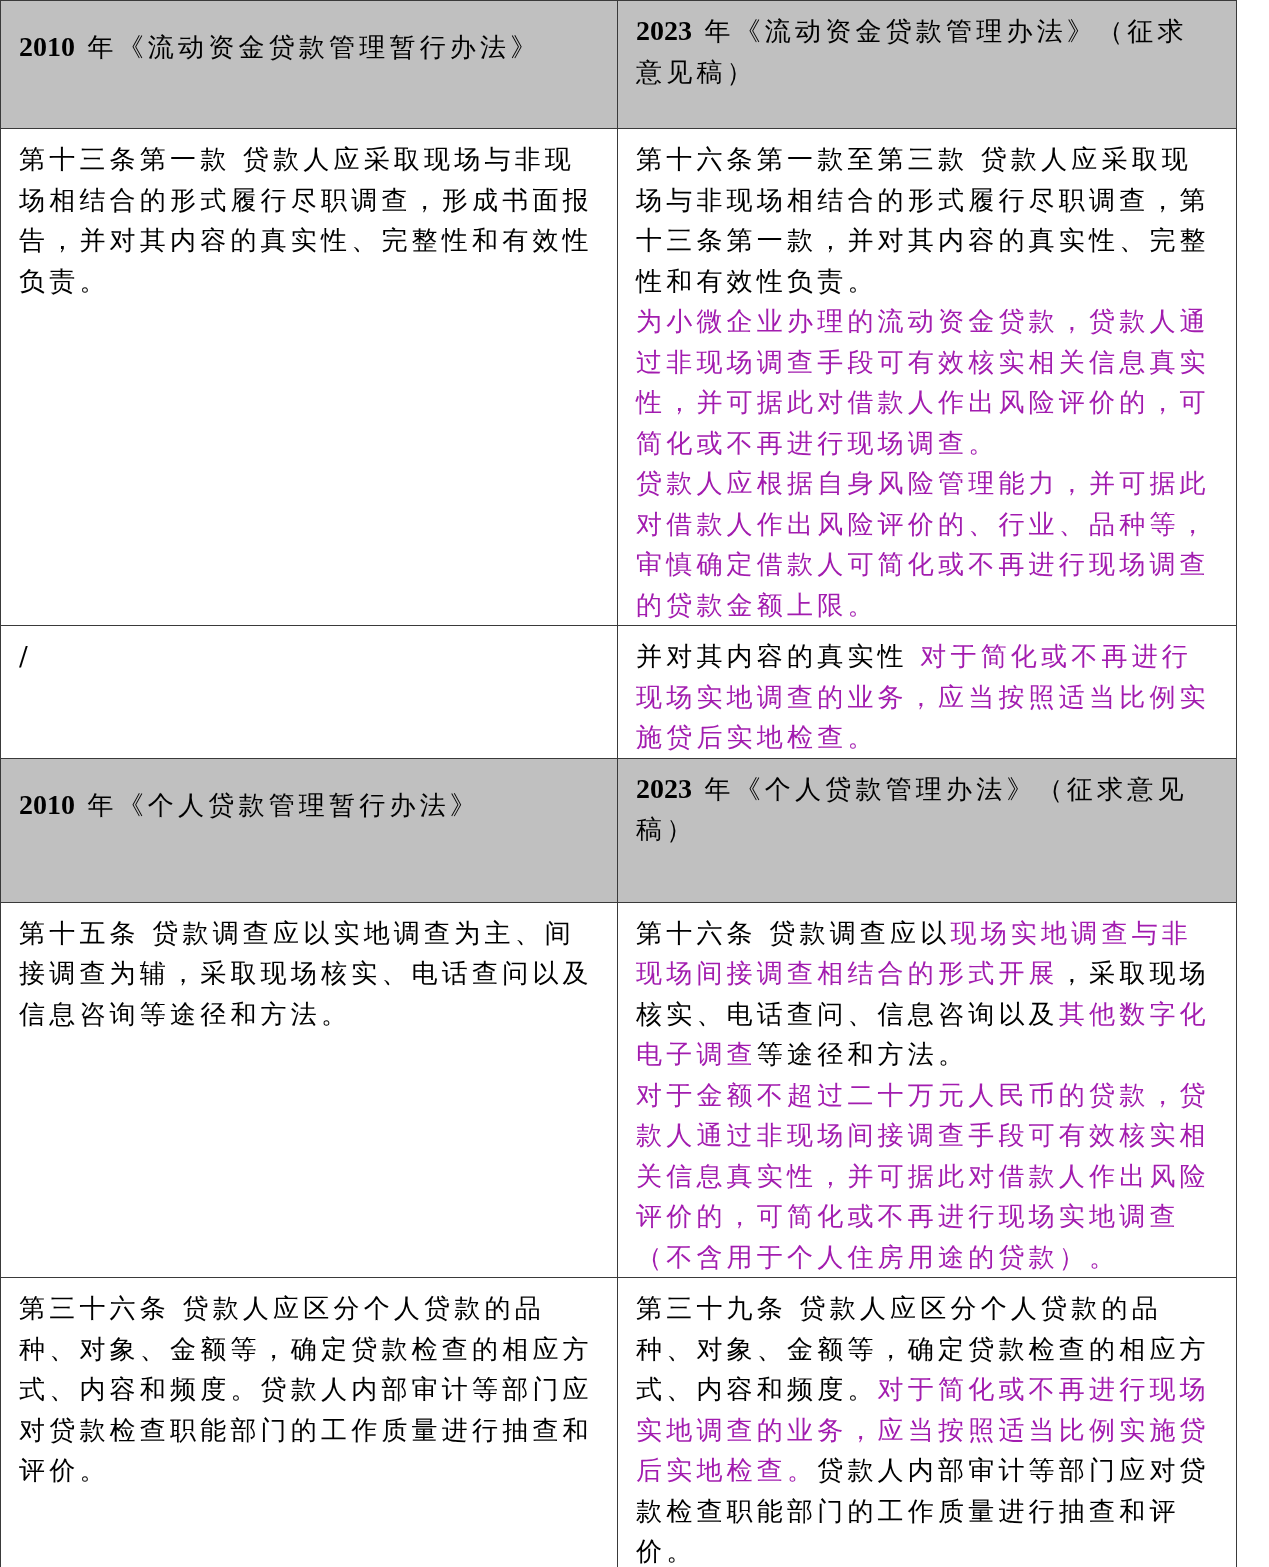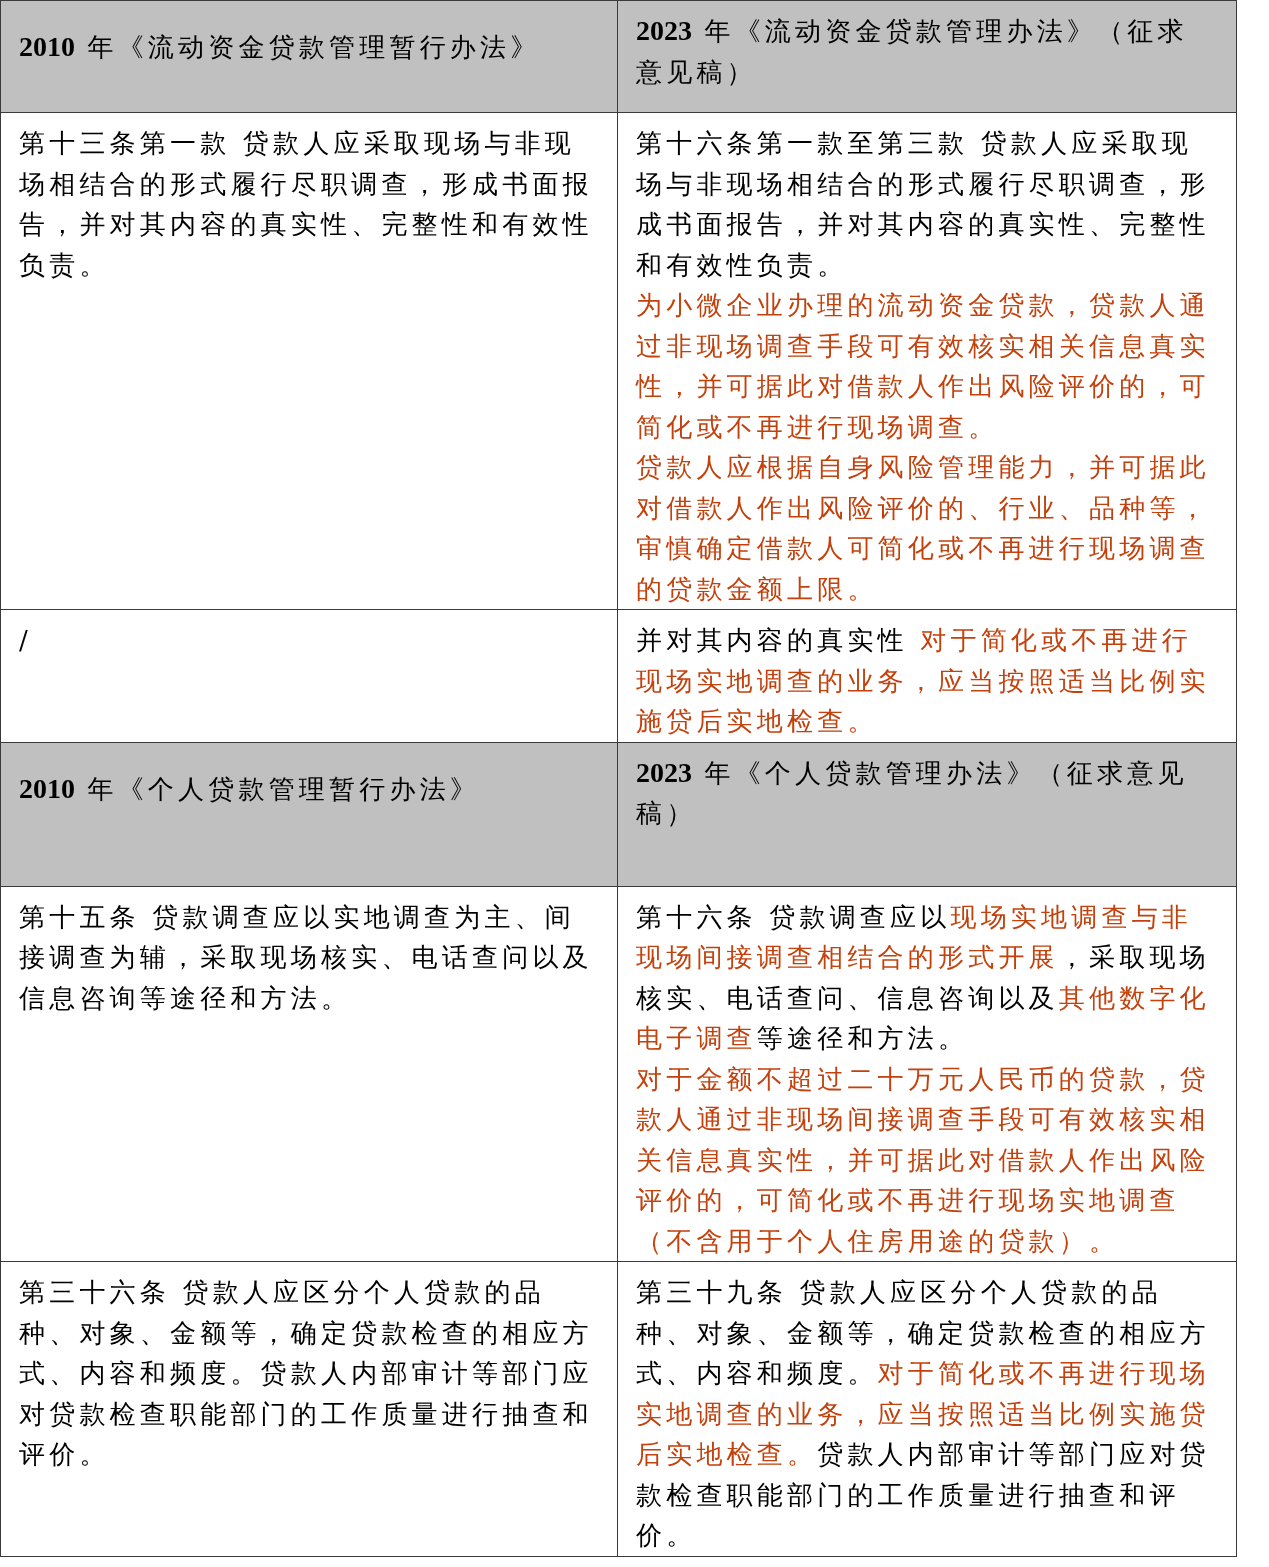--- a/index.html
+++ b/index.html
@@ -43,57 +43,57 @@
     }
     .hdr td .inner {
       padding-top: 26px;
     }
     .hdr .year {
       font-family: "Liberation Serif", "DejaVu Serif", serif;
       font-weight: bold;
       letter-spacing: 0;
       font-size: 28px;
     }
-    .red { color: #c2410c; }
+    .red { color: #a21caf; }
     .para { display: block; }
     .col-left { width: 617px; }
     .col-right { width: 619px; }
   </style>
 </head>
 <body>
 
 <table class="tbl">
   <colgroup>
     <col class="col-left">
     <col class="col-right">
   </colgroup>
   <tbody>
 
-    <tr class="hdr" style="height:112px">
+    <tr class="hdr" style="height:128px">
       <td>
         <div class="inner">
           <span class="year">2010</span><span> 年《流动资金贷款管理暂行办法》</span>
         </div>
       </td>
       <td class="right">
         <div class="inner">
           <span class="year">2023</span><span> 年《流动资金贷款管理办法》（征求意见稿）</span>
         </div>
       </td>
     </tr>
 
     <tr style="height:489px">
       <td>
         <div class="inner">
             <span class="para"><span>第十三条第一款 贷款人应采取现场与非现场相结合的形式履行尽职调查，形成书面报告，并对其内容的真实性、完整性和有效性负责。</span></span>
           </div>
       </td>
       <td class="right">
         <div class="inner">
-            <span class="para"><span>第十六条第一款至第三款  贷款人应采取现场与非现场相结合的形式履行尽职调查，形成书面报告，并对其内容的真实性、完整性和有效性负责。</span></span>
+            <span class="para"><span>第十六条第一款至第三款  贷款人应采取现场与非现场相结合的形式履行尽职调查，第十三条第一款，并对其内容的真实性、完整性和有效性负责。</span></span>
             <span class="para"><span class="red">为小微企业办理的流动资金贷款，贷款人通过非现场调查手段可有效核实相关信息真实性，并可据此对借款人作出风险评价的，可简化或不再进行现场调查。</span></span>
             <span class="para"><span class="red">贷款人应根据自身风险管理能力，并可据此对借款人作出风险评价的、行业、品种等，审慎确定借款人可简化或不再进行现场调查的贷款金额上限。</span></span>
           </div>
       </td>
     </tr>
 
     <tr style="height:123px">
       <td>
         <div class="inner">
             <span class="para"><span>/</span></span>

